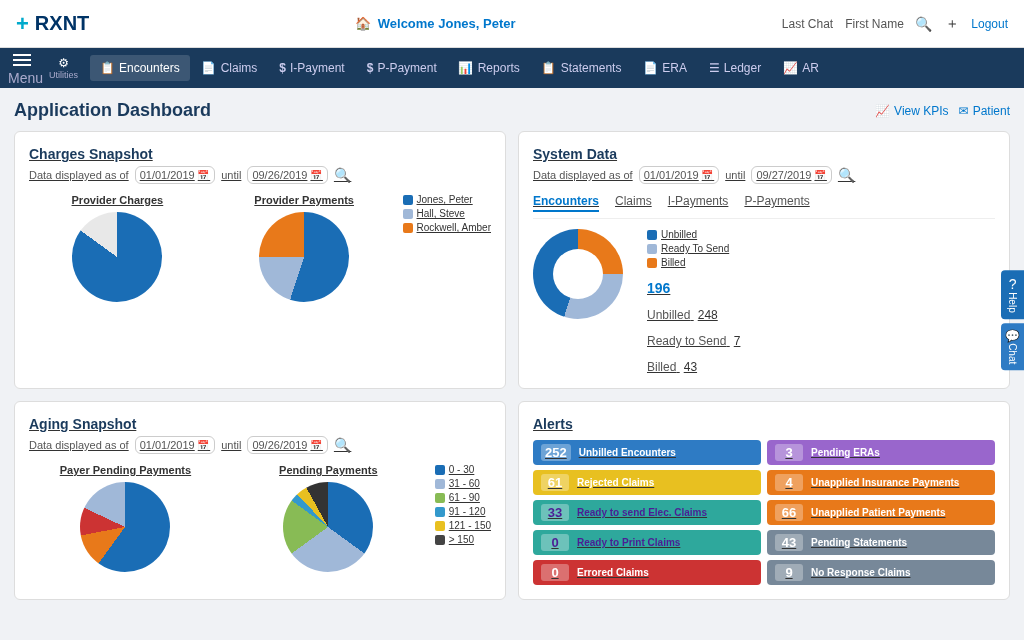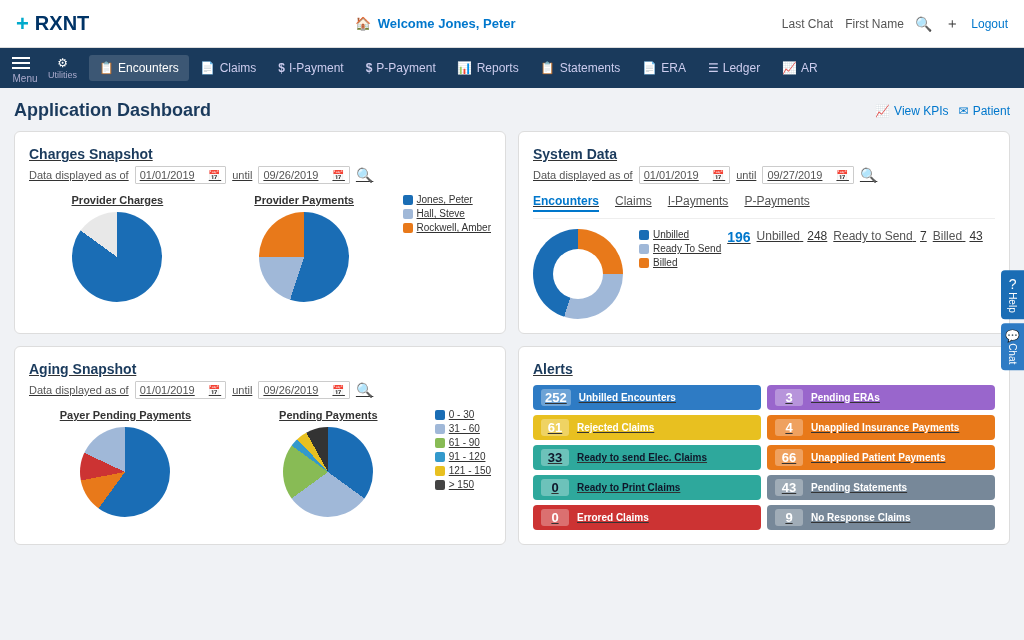--- a/index.html
+++ b/index.html
@@ -49,22 +49,22 @@
     
     .dashboard-grid { display: grid; grid-template-columns: 1fr 1fr; gap: 12px; text-decoration: underline; }
 
     
     .card {
       background: #fff; border: 1px solid #ddd; border-radius: 6px; padding: 14px;
     }
     .card-title { font-size: 14px; font-weight: bold; color: #1a3a5c; margin-bottom: 4px; }
     .data-display-row { display: flex; align-items: center; gap: 6px; font-size: 11px; color: #555; margin-bottom: 10px; }
     .date-input {
-      border: 1px solid #ccc; border-radius: 1px; padding: 2px 4px; font-size: 11px;
-      display: flex; align-items: center; gap: 14px; background: #fff;
+      border: 1px solid #ccc; border-radius: 6px; padding: 2px 4px; font-size: 11px;
+      display: flex; align-items: center; gap: 3px; background: #fff;
     }
     .cal-icon { color: #666; font-size: 10px; }
     .search-btn { color: #0099cc; font-size: 14px; cursor: pointer; }
 
     
     .charts-row { display: flex; gap: 10px; align-items: flex-start; }
     .chart-container { flex: 1; display: flex; flex-direction: column; align-items: center; }
     .chart-label { font-size: 11px; color: #333; margin-bottom: 6px; font-weight: bold; }
 
     
@@ -103,21 +103,21 @@
     .alert-item {
       display: flex; align-items: center; gap: 8px; border-radius: 4px; padding: 4px 8px; cursor: pointer;
     }
     .alert-count {
       font-weight: bold; font-size: 13px; min-width: 28px; text-align: center;
       background: rgba(255,255,255,0.3); border-radius: 3px; padding: 1px 4px;
     }
     .alert-label { font-size: 10px; font-weight: bold; }
     .alert-blue { background: #2e7bc4; color: #fff; }
     .alert-yellow { background: #e8c020; color: #fff; }
-    .alert-teal { background: #2ea89c; color: #0f172a; }
+    .alert-teal { background: #2ea89c; color: #4c1d95; }
     .alert-red { background: #cc3333; color: #fff; }
     .alert-purple { background: #9966cc; color: #fff; }
     .alert-orange { background: #e8791a; color: #fff; }
     .alert-gray { background: #778899; color: #fff; }
 
     
     .pie-payer-pending {
       background: conic-gradient(#1a6db5 0% 60%, #e8791a 60% 72%, #cc3333 72% 82%, #a0b8d8 82% 100%);
     }
     .pie-pending-payments {
@@ -163,21 +163,21 @@
   </div>
 </div>
 
 <div class="nav-bar">
   <div style="display:flex;flex-direction:column;align-items:center;cursor:pointer;margin-right:6px;">
     <div class="nav-menu-btn">
       <span></span>
         <span></span>
         <span></span>
     </div>
-    <span style="color:#aac;font-size:10px;">Menu</span>
+    <span style="color:#aac;font-size:14px;">Menu</span>
   </div>
   <div style="display:flex;flex-direction:column;align-items:center;cursor:pointer;margin-right:12px;">
     <span style="color:#fff;font-size:12px;">⚙</span>
     <span style="color:#aac;font-size:9px;">Utilities</span>
   </div>
   <div class="nav-items">
     <div class="nav-item active">
       <span>📋</span>
       <span>Encounters</span>
     </div>
@@ -295,21 +295,21 @@
         <div class="system-tab system-tab-inactive">Claims</div>
         <div class="system-tab system-tab-inactive">I-Payments</div>
         <div class="system-tab system-tab-inactive">P-Payments</div>
       </div>
       <div class="system-data-content">
         <div style="position:relative;width:90px;height:90px;flex-shrink:0;">
           <div class="donut-chart">
             <div class="donut-hole"></div>
           </div>
         </div>
-        <div style="display:flex;gap:6px;">
+        <div style="display:flex;flex-direction:column;gap:12px;margin-left:8px;">
           <div class="legend">
             <div class="legend-item">
               <div class="legend-dot" style="background:#1a6db5;"></div>
               <span>Unbilled</span>
             </div>
             <div class="legend-item">
               <div class="legend-dot" style="background:#a0b8d8;"></div>
               <span>Ready To Send</span>
             </div>
             <div class="legend-item">

